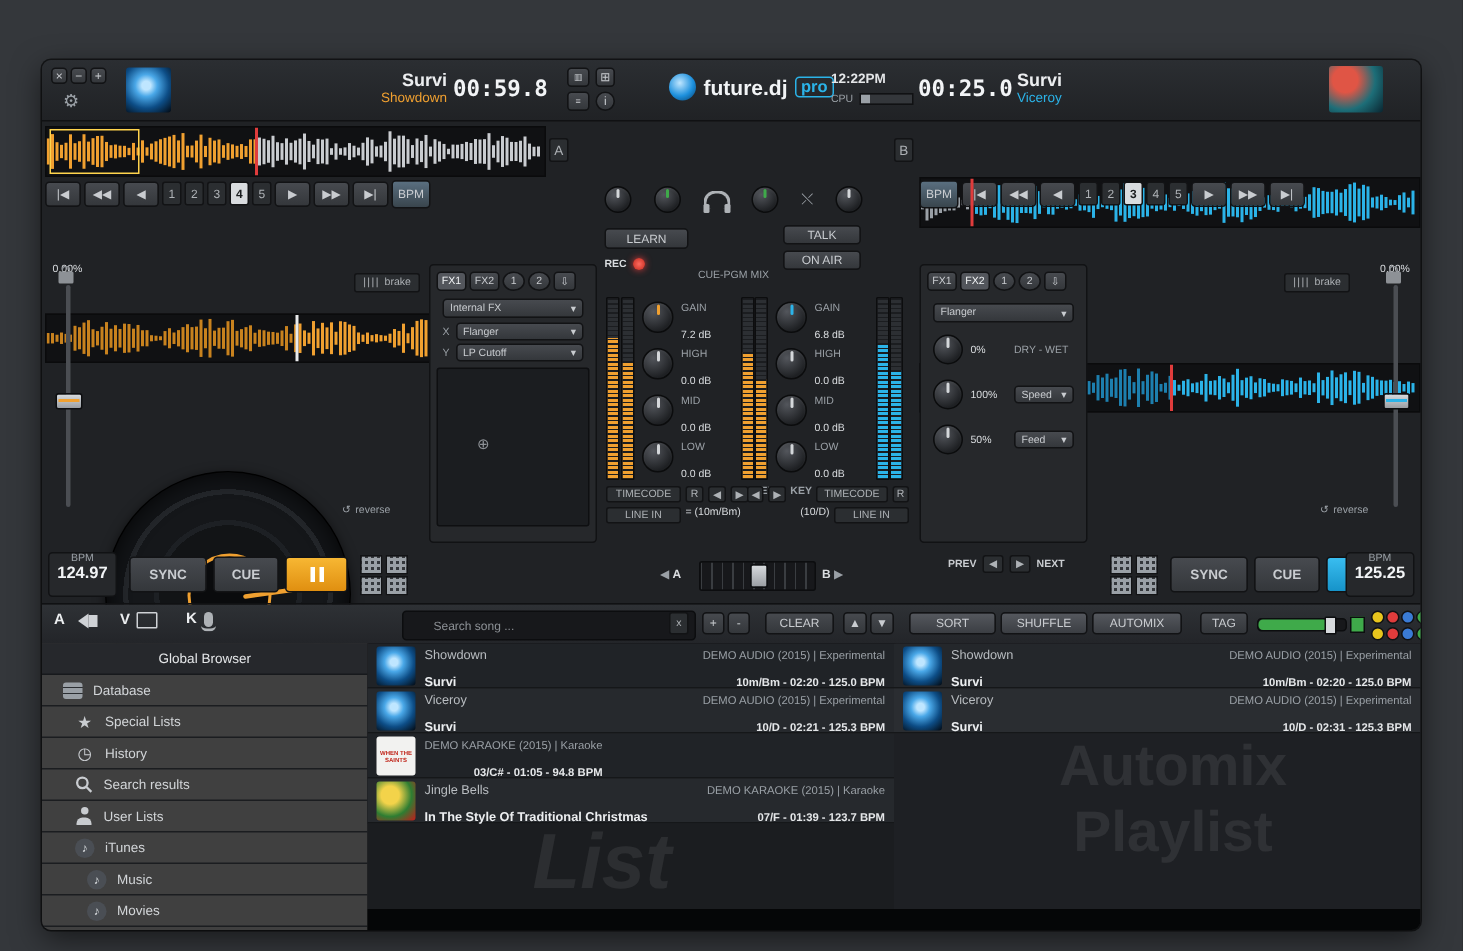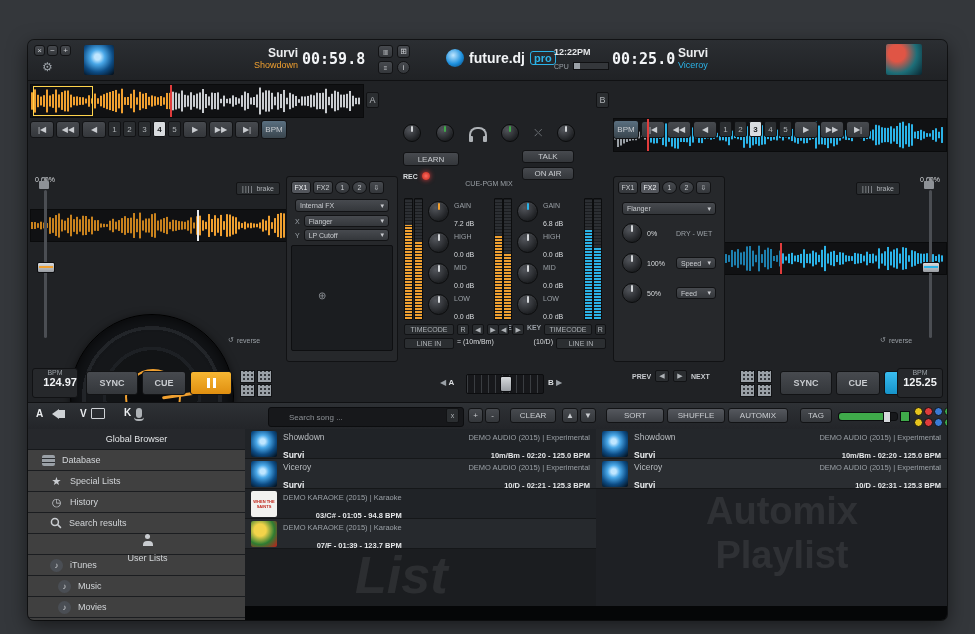--- a/index.html
+++ b/index.html
@@ -850,21 +850,21 @@
   </div>
   <div class="abs" style="left:887px;top:136px;width:30px;height:184px;--acc:#2bb3e8;">
     <div class="lbl" style="text-align:center;color:#d9dcdf;">0.00%</div>
     <div class="abs pitchtrack"></div>
     <div class="abs pitchhandle" style="top:86px;"></div>
     <div class="abs lock" style="left:9px;bottom:2px;"></div>
   </div>
 
   <div class="abs panel" style="left:4px;top:328px;width:46px;height:30px;text-align:center;">
     <div class="lbl">BPM</div>
-    <div style="font-size:11px;font-weight:bold;color:#f2f4f6;text-align:right;">124.97</div>
+    <div style="font-size:11px;font-weight:bold;color:#f2f4f6;">124.97</div>
   </div>
   <div class="abs btn" style="left:58px;top:331px;width:52px;height:24px;font-size:9px;font-weight:bold;">SYNC</div>
   <div class="abs btn" style="left:114px;top:331px;width:44px;height:24px;font-size:9px;font-weight:bold;">CUE</div>
   <div class="abs btn" style="left:162px;top:331px;width:42px;height:24px;background:linear-gradient(#f7b733,#e08f10);gap:3px;">
     <span style="width:3px;height:10px;background:#fff;display:inline-block;"></span>
     <span style="width:3px;height:10px;background:#fff;display:inline-block;"></span>
   </div>
   <div class="abs gridic" style="left:212px;top:330px;"></div>
   <div class="abs gridic" style="left:212px;top:344px;"></div>
   <div class="abs gridic" style="left:229px;top:330px;"></div>
@@ -952,21 +952,21 @@
       <span class="cic" style="background:none;color:#c9ccd0;font-size:11px;">◷</span>
       <span>History</span>
     </div>
     <div class="sideitem" style="padding-left:22px;">
       <svg width="12" height="12" viewBox="0 0 11 11" style="flex:none;">
           <circle cx="4.5" cy="4.5" r="3.2" fill="none" stroke="#c9ccd0" stroke-width="1.4"></circle>
           <line x1="7" y1="7" x2="10" y2="10" stroke="#c9ccd0" stroke-width="1.4"></line>
         </svg>
       <span>Search results</span>
     </div>
-    <div class="sideitem" style="padding-left:22px;flex-direction:column;">
+    <div class="sideitem" style="padding-left:22px;">
       <span style="width:12px;height:12px;flex:none;position:relative;">
         <span style="position:absolute;left:3.5px;top:0;width:5px;height:5px;border-radius:50%;background:#c9ccd0;"></span>
         <span style="position:absolute;left:1px;bottom:0;width:10px;height:5px;border-radius:4px 4px 0 0;background:#c9ccd0;"></span>
       </span>
       <span>User Lists</span>
     </div>
     <div class="sideitem" style="padding-left:22px;">
       <span class="cic">♪</span>
       <span>iTunes</span>
     </div>
@@ -1000,20 +1000,22 @@
       <span class="rcol"><span class="m1">DEMO AUDIO (2015) | Experimental</span><br>
         <span class="m2">10/D - 02:21 - 125.3 BPM</span></span>
     </div>
     <div class="row" style="background:#202327;">
       <span class="thumb" style="background:#f2f2f0;color:#c1271c;font-size:4px;font-weight:bold;display:flex;align-items:center;justify-content:center;text-align:center;line-height:5px;">WHEN THE SAINTS</span>
       <span class="rcol"><span class="m1">DEMO KARAOKE (2015) | Karaoke</span><br>
         <span class="m2">03/C# - 01:05 - 94.8 BPM</span></span>
     </div>
     <div class="row" style="background:#26292d;">
       <span class="thumb" style="background:radial-gradient(circle at 35% 35%,#f3d34a 0 25%,#2e7d32 60%,#b3261e 95%);"></span>
+      <span class="tcol"><span class="t1">Jingle Bells</span><br>
+        <span class="t2">In The Style Of Traditional Christmas</span></span>
       <span class="rcol"><span class="m1">DEMO KARAOKE (2015) | Karaoke</span><br>
         <span class="m2">07/F - 01:39 - 123.7 BPM</span></span>
     </div>
     <div class="wm" style="left:110px;top:116px;font-size:52px;font-style:italic;">List</div>
   </div>
 
   <div class="abs" style="left:568px;top:389px;width:351px;height:177px;background:#1e2024;overflow:hidden;">
     <div class="row" style="background:#24272b;">
       <span class="thumb orb"></span>
       <span class="tcol"><span class="t1">Showdown</span><br>

